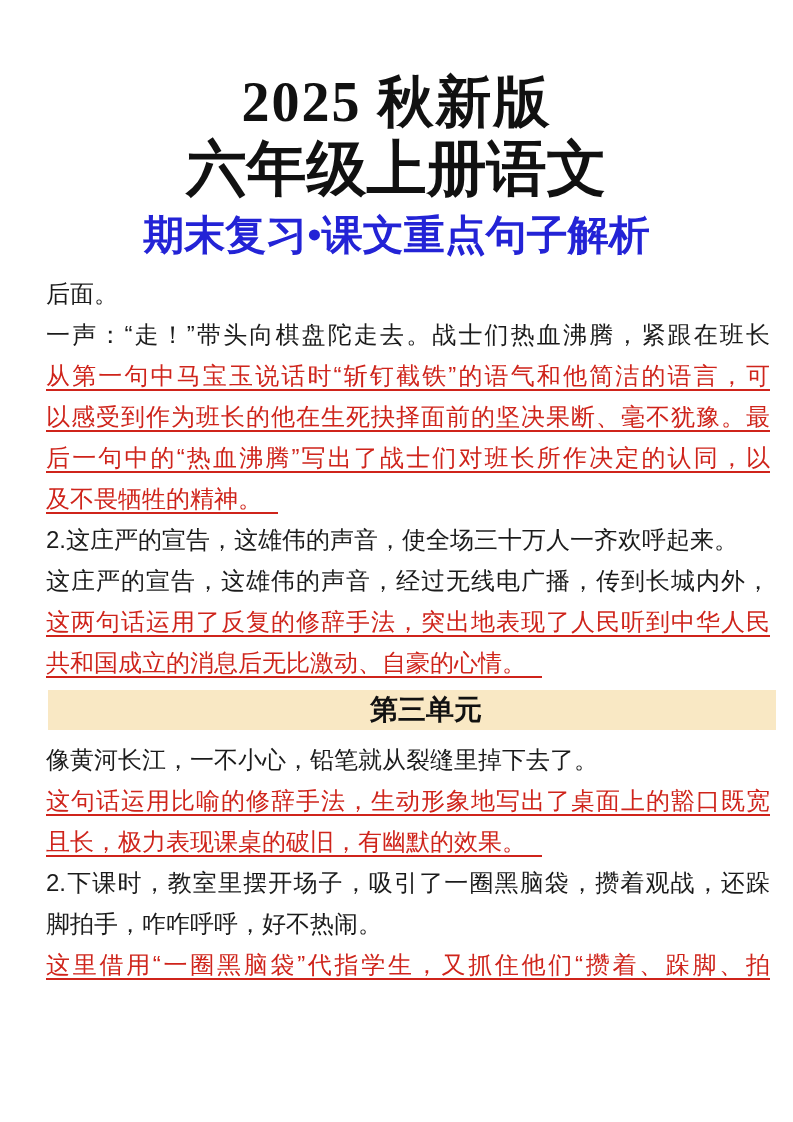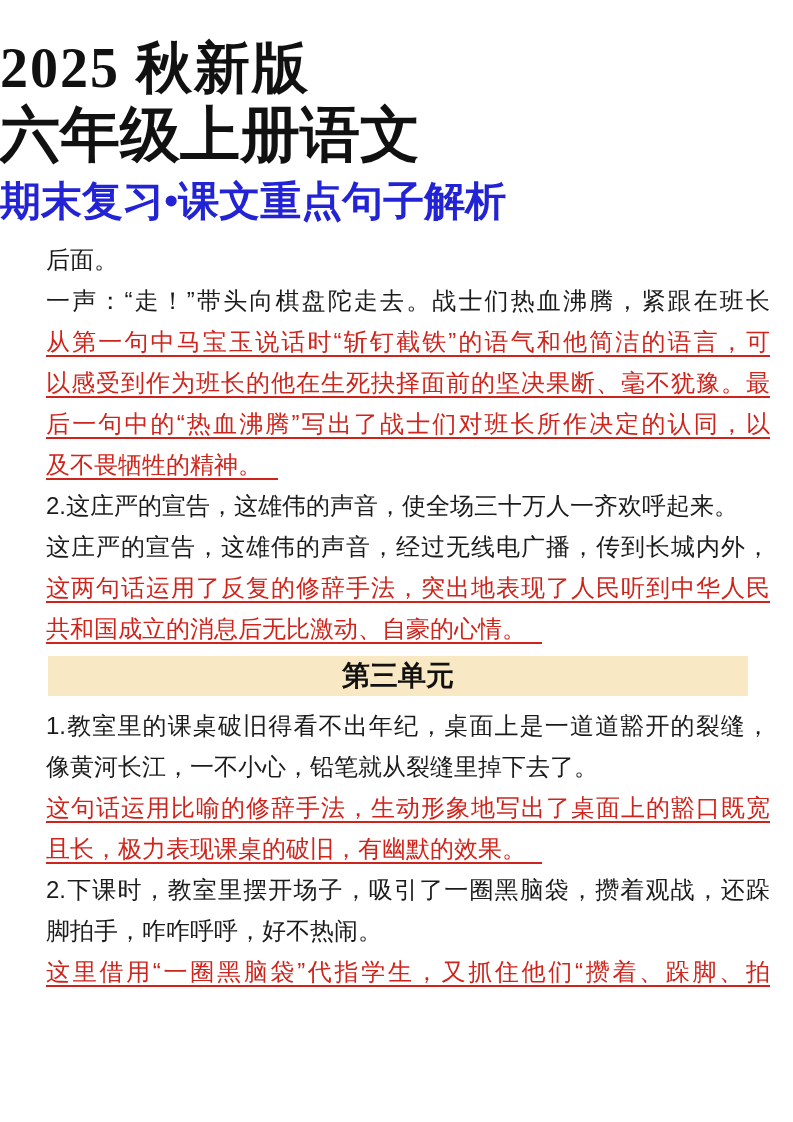--- a/index.html
+++ b/index.html
@@ -9,21 +9,22 @@
   }
   .page {
     position: relative;
     width: 793px;
     height: 1122px;
     background: #ffffff;
     overflow: hidden;
     font-family: "Liberation Sans", sans-serif;
   }
   .header {
-    padding-top: 34px;
+    text-align: center;
+    padding-top: 68px;
   }
   .t1 {
     font-family: "Liberation Serif", serif;
     font-weight: bold;
     font-size: 56px;
     line-height: 1.22;
     color: var(--title, #111111);
     letter-spacing: 2px;
   }
   .t2 {
@@ -71,20 +72,21 @@
   .band {
     width: 700px;
     height: 40px;
     line-height: 40px;
     margin: 7px 0 9px 2px;
     background: var(--bandbg, #f9e8c4);
     text-align: center;
     font-size: 28px;
     font-weight: bold;
     color: #111111;
+    padding-left: 28px;
   }
 </style>
 </head>
 <body>
 
 <div class="page">
   <header class="header">
     <div class="t1">2025 秋新版</div>
     <div class="t2">六年级上册语文</div>
     <div class="t3">期末复习•课文重点句子解析</div>
@@ -94,21 +96,20 @@
       <div class="line just"><span class="black">一声：“走！”带头向棋盘陀走去。战士们热血沸腾，紧跟在班长</span></div>
       <div class="line just"><span class="red u">从第一句中马宝玉说话时“斩钉截铁”的语气和他简洁的语言，可</span></div>
       <div class="line just"><span class="red u">以感受到作为班长的他在生死抉择面前的坚决果断、毫不犹豫。最</span></div>
       <div class="line just"><span class="red u">后一句中的“热血沸腾”写出了战士们对班长所作决定的认同，以</span></div>
       <div class="line"><span class="red u">及不畏牺牲的精神。</span></div>
       <div class="line"><span class="black">2.这庄严的宣告，这雄伟的声音，使全场三十万人一齐欢呼起来。</span></div>
       <div class="line just"><span class="black">这庄严的宣告，这雄伟的声音，经过无线电广播，传到长城内外，</span></div>
       <div class="line just"><span class="red u">这两句话运用了反复的修辞手法，突出地表现了人民听到中华人民</span></div>
       <div class="line"><span class="red u">共和国成立的消息后无比激动、自豪的心情。</span></div>
       <div class="band"><span>第三单元</span></div>
-      <div class="line just"><span class="black">1.教室里的课桌破旧得看不出年纪，桌面上是一道道豁开的裂缝，</span></div>
       <div class="line"><span class="black">像黄河长江，一不小心，铅笔就从裂缝里掉下去了。</span></div>
       <div class="line just"><span class="red u">这句话运用比喻的修辞手法，生动形象地写出了桌面上的豁口既宽</span></div>
       <div class="line"><span class="red u">且长，极力表现课桌的破旧，有幽默的效果。</span></div>
       <div class="line just"><span class="black">2.下课时，教室里摆开场子，吸引了一圈黑脑袋，攒着观战，还跺</span></div>
       <div class="line"><span class="black">脚拍手，咋咋呼呼，好不热闹。</span></div>
       <div class="line just"><span class="red u">这里借用“一圈黑脑袋”代指学生，又抓住他们“攒着、跺脚、拍</span></div>
     </main>
 </div>
 
 </body></html>

